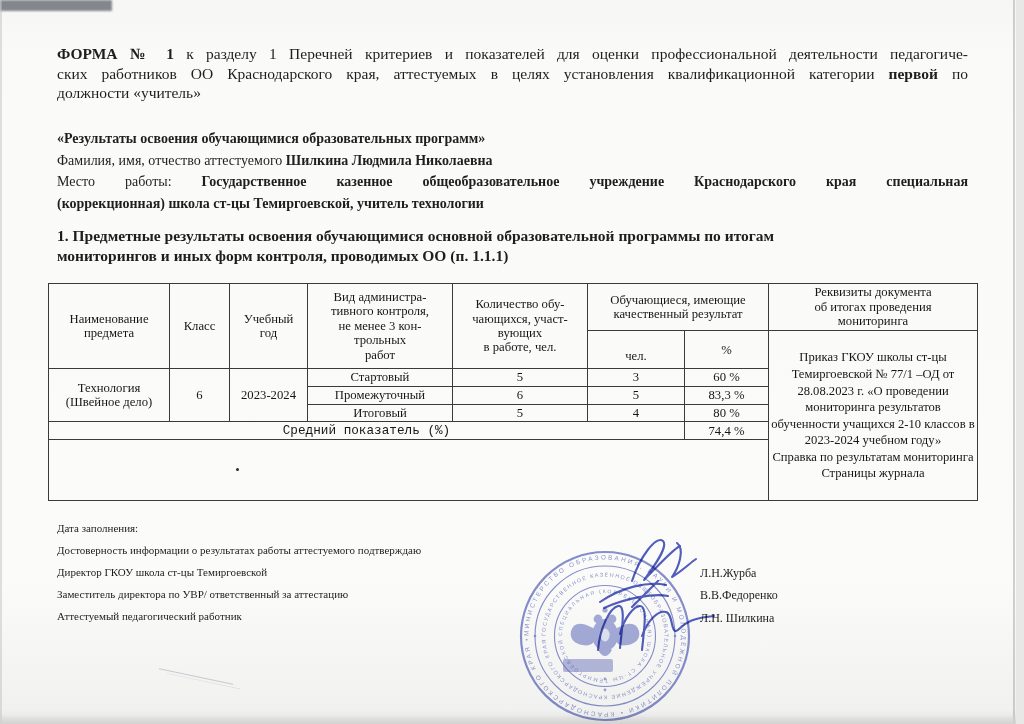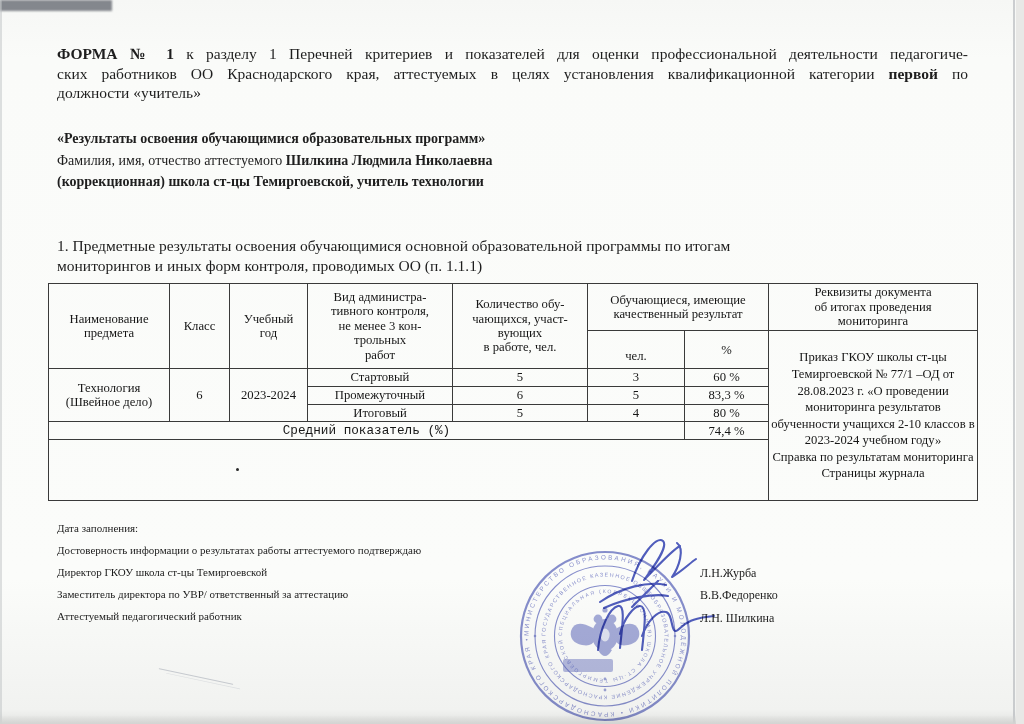--- a/index.html
+++ b/index.html
@@ -14,21 +14,21 @@
   .scan-right-edge{position:absolute;right:1px;top:0;width:2px;height:100%;background:#a7abb0;opacity:.55;}
   .scan-bottom-band{position:absolute;left:0;bottom:0;width:100%;height:9px;background:linear-gradient(180deg,rgba(200,201,199,0),#d3d4d2);}
   .pencil-mark{position:absolute;left:158px;top:676px;width:76px;height:1px;background:#9aa0ac;opacity:.5;transform:rotate(12deg);border-radius:2px;box-shadow:8px 3px 0 -0.2px rgba(140,148,164,.45);}
   .stray-dot{position:absolute;left:236px;top:468px;width:3px;height:3px;border-radius:50%;background:#2a2a2a;}
 
   .doc{position:absolute;left:57px;width:911px;}
   .p-head{top:44px;font-size:15.5px;line-height:19.6px;}
   .jline{text-align:justify;text-align-last:justify;}
   .b{font-weight:bold;}
   .p-block2{top:128px;font-size:14px;line-height:21.6px;}
-  .p-sect{top:236px;font-size:15.5px;line-height:19.8px;font-weight:normal;}
+  .p-sect{top:226px;font-size:15.5px;line-height:19.8px;font-weight:bold;}
 
   table.res{
     position:absolute;left:48px;top:283px;border-collapse:collapse;table-layout:fixed;
     font-size:12.7px;line-height:1.13;color:#161616;
   }
   table.res td,table.res th{border:1px solid #3a3a3a;padding:1px 2px;font-weight:normal;vertical-align:middle;text-align:center;overflow:hidden;}
   .pre{white-space:pre-line;}
   td.vtop,th.vtop{vertical-align:top;}
   td.avg-label{text-align:right;padding-right:6px;font-family:Liberation Mono, monospace;}
   td.refs{vertical-align:top;text-align:left;padding:2px 3px 2px 5px;font-size:12.6px;line-height:16.55px;margin-top:34px;}
@@ -53,20 +53,21 @@
 
   <div class="doc p-head">
     <div class="jline"><span class="b">ФОРМА № 1</span><span> к разделу 1 Перечней критериев и показателей для оценки профессиональной деятельности педагогиче-</span></div>
     <div class="jline"><span>ских работников ОО Краснодарского края, аттестуемых в целях установления квалификационной категории </span><span class="b">первой</span><span> по</span></div>
     <div>должности «учитель»</div>
   </div>
 
   <div class="doc p-block2">
     <div class="b">«Результаты освоения обучающимися образовательных программ»</div>
     <div><span>Фамилия, имя, отчество аттестуемого </span><span class="b">Шилкина Людмила Николаевна</span></div>
+    <div class="jline"><span>Место работы: </span><span class="b">Государственное казенное общеобразовательное учреждение Краснодарского края специальная</span></div>
     <div class="b">(коррекционная) школа ст-цы Темиргоевской, учитель технологии</div>
   </div>
 
   <div class="doc p-sect">
     <div>1. Предметные результаты освоения обучающимися основной образовательной программы по итогам</div>
     <div>мониторингов и иных форм контроля, проводимых ОО (п. 1.1.1)</div>
   </div>
 
   <table class="res">
     <colgroup>

